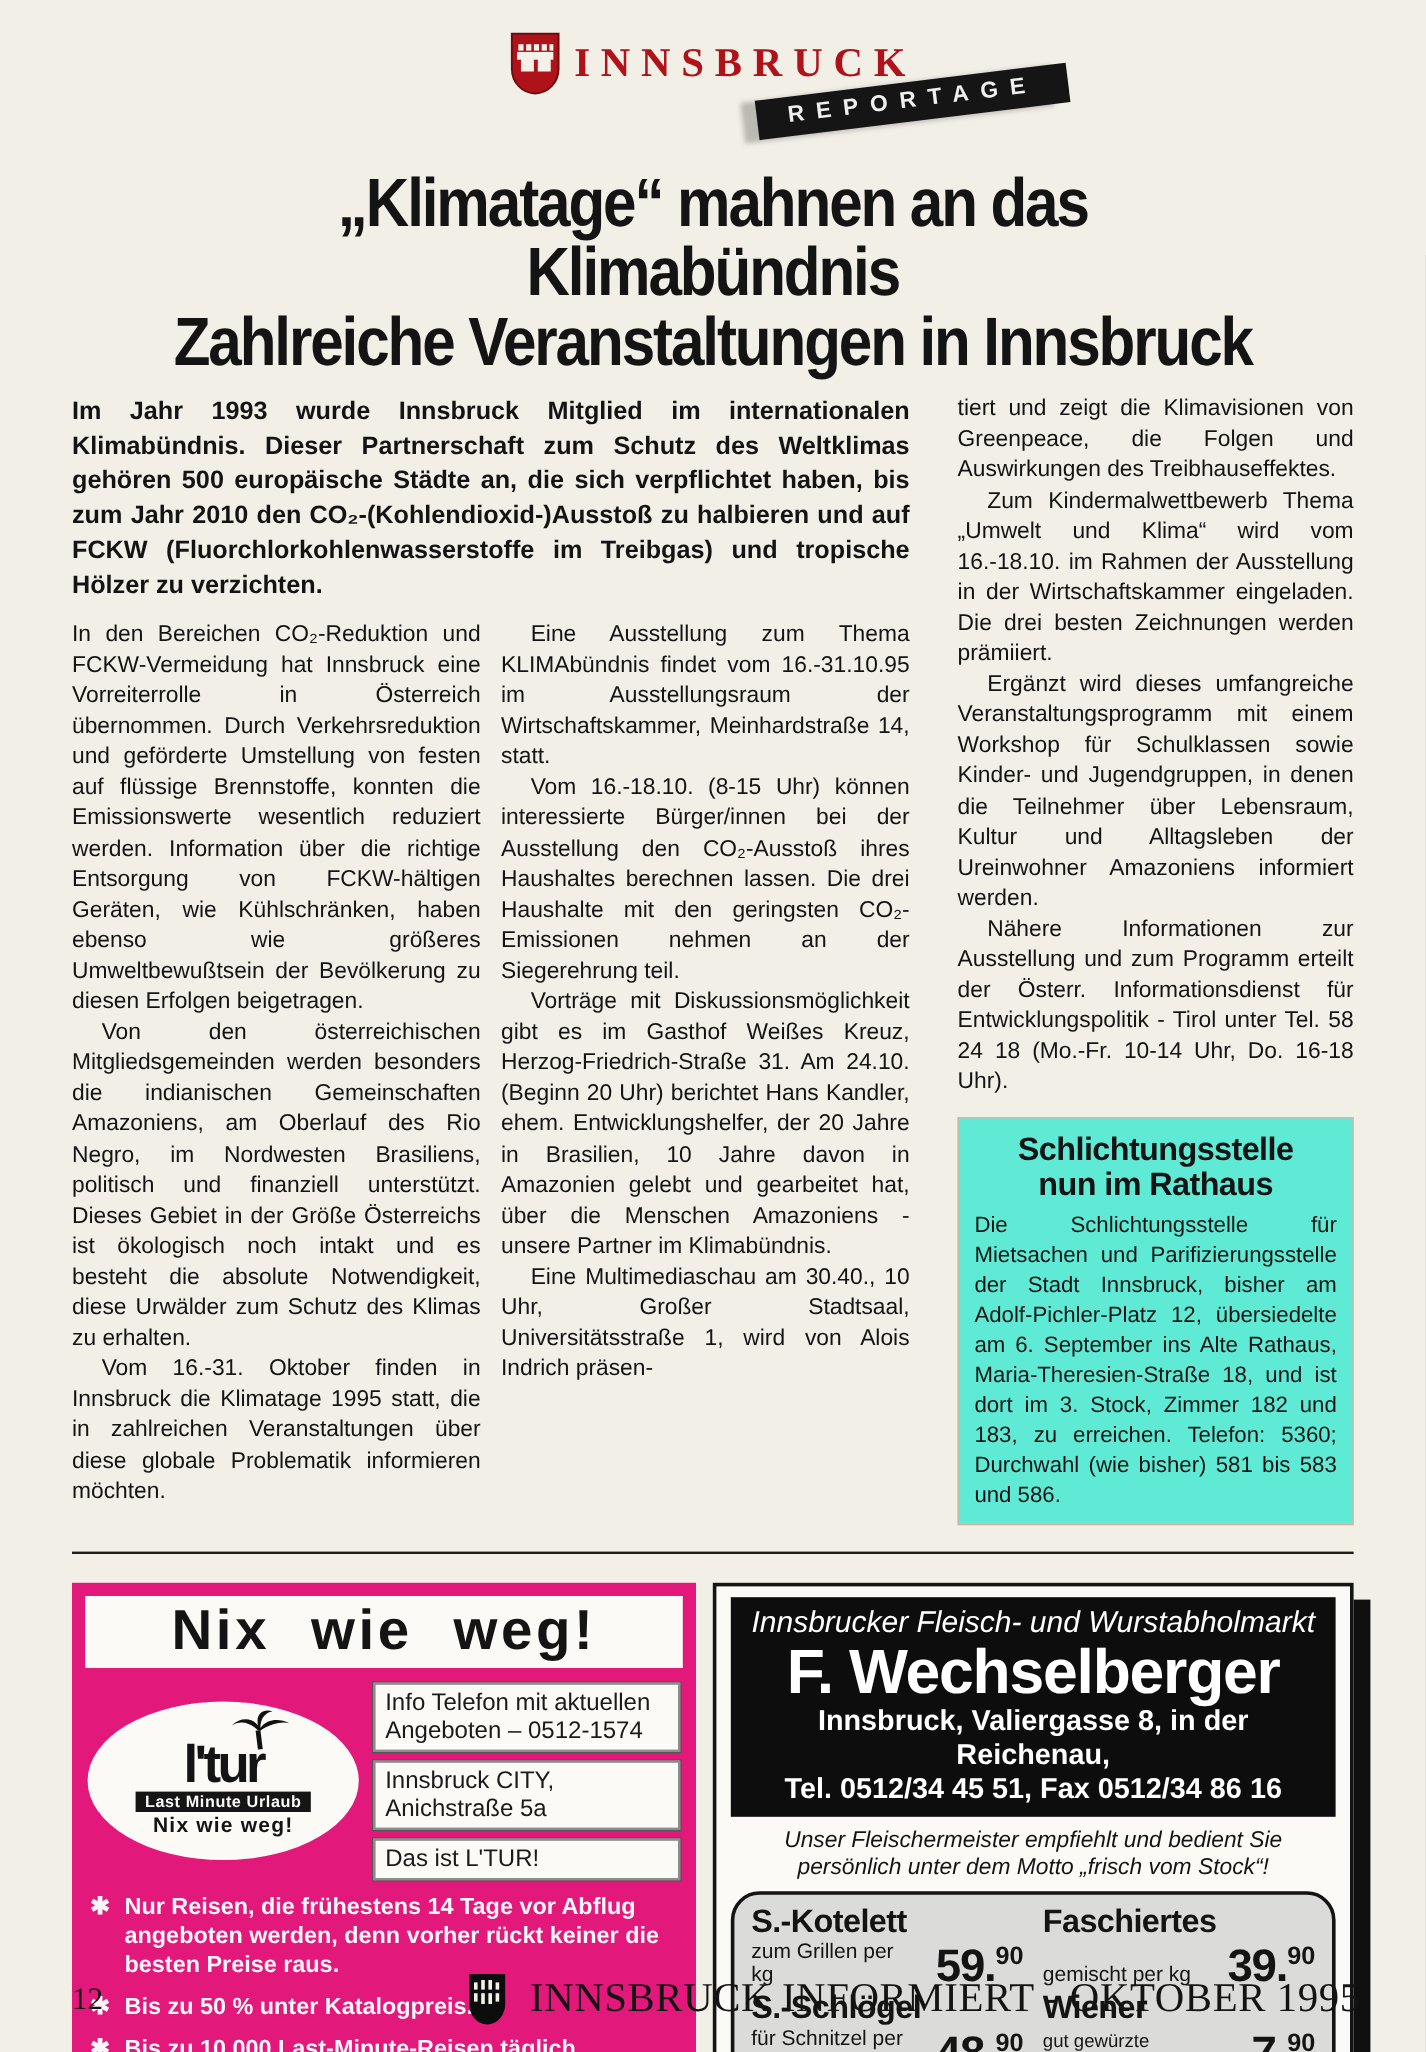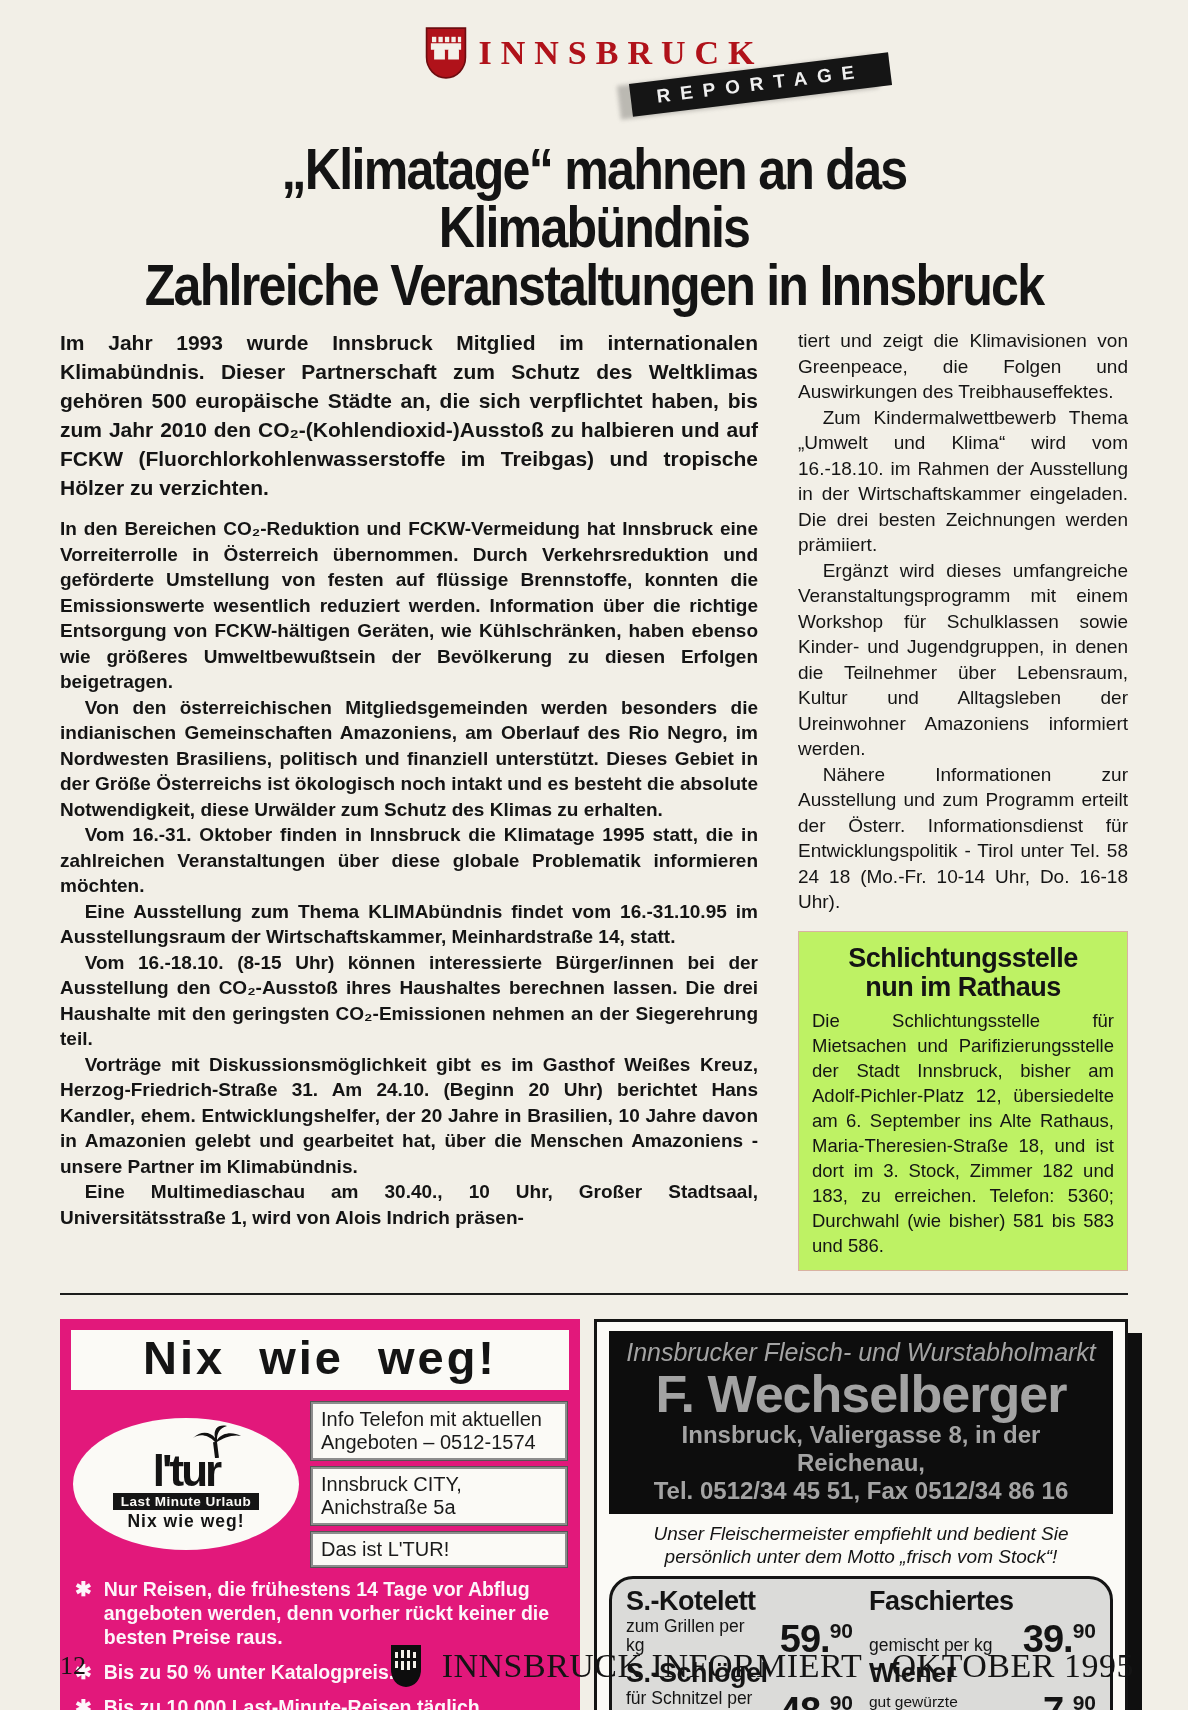--- a/index.html
+++ b/index.html
@@ -44,30 +44,30 @@
     letter-spacing:-2px;
     transform:scaleX(.88);transform-origin:center;
   }
 
   
   .article{display:grid;grid-template-columns:698px 330px;column-gap:40px;}
   .lead{
     font-weight:bold;font-size:21px;line-height:29px;
     text-align:justify;margin:0 0 14px;
   }
-  .twocol{display:grid;grid-template-columns:1fr;column-gap:17px;font-weight:bold;}
+  .twocol{display:grid;grid-template-columns:1fr 1fr;column-gap:17px;}
   .bodytext p{
     margin:0;font-size:19px;line-height:25.5px;text-align:justify;
   }
   .bodytext p.ind{text-indent:1.3em;}
 
   
   .notice{
     margin-top:16px;
-    background:#bef264;
+    background:#5eead4;
     border:1px solid #d9b2a2;
     padding:10px 13px 12px;
   }
   .notice h3{
     margin:2px 0 6px;text-align:center;
     font-size:27px;line-height:1.08;font-weight:bold;letter-spacing:-.5px;
   }
   .notice p{margin:0;font-size:18.5px;line-height:25px;text-align:justify;}
 
   .rule{border:none;border-top:2px solid #1c1c1c;margin:22px 0 24px;}
@@ -107,21 +107,21 @@
     color:#fdf6fa;font-weight:bold;font-size:19.5px;line-height:24px;
     margin-bottom:11px;
   }
   .ltur-bullets .ast{flex:0 0 auto;font-size:20px;line-height:24px;}
 
   
   .butcher{
     background:#fbfaf6;border:3px solid #141414;padding:9px 12px 10px;
     box-shadow:14px 14px 0 #0f0f0f;
   }
-  .butcher-head{background:#0d0d0d;color:#a3a3a3;text-align:center;padding:6px 6px 9px;}
+  .butcher-head{background:#0d0d0d;color:#ffffff;text-align:center;padding:6px 6px 9px;}
   .butcher-tagline{font-style:italic;font-size:25px;line-height:30px;}
   .butcher-name{font-weight:bold;font-size:52px;line-height:54px;letter-spacing:-1px;}
   .butcher-addr,.butcher-phone{font-weight:bold;font-size:24px;line-height:28px;}
   .motto{font-style:italic;text-align:center;font-size:19px;line-height:23px;margin:8px 14px;}
   .pricebox{
     background:#dbdbd9;border:3px solid #141414;border-radius:24px;
     padding:8px 14px 10px;
   }
   .pgrid{display:grid;grid-template-columns:1fr 1fr;column-gap:16px;row-gap:4px;}
   .pitem .pname{font-weight:bold;font-size:27px;line-height:28px;letter-spacing:-.5px;}

